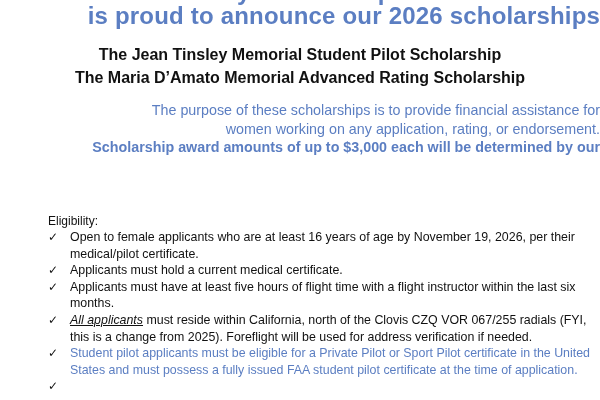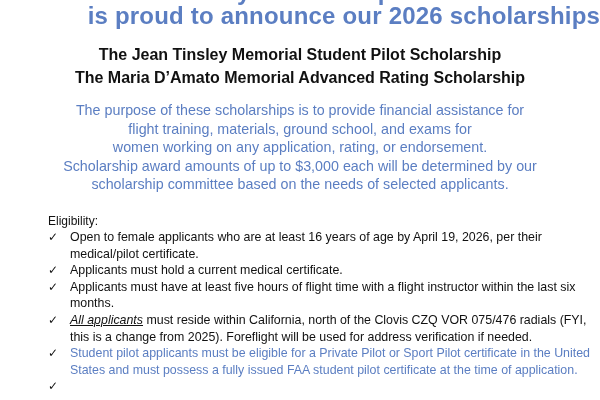--- a/index.html
+++ b/index.html
@@ -13,24 +13,24 @@
     position: absolute; left: 0; width: 600px; text-align: center;
     color: #5b7ec2; font-weight: bold; font-size: 24px; letter-spacing: 0.2px;
   }
   .heading-top { top: -22px; }
   .heading-main { top: 2px; padding-left: 48px; }
   .titles {
     position: absolute; left: 0; top: 43px; width: 600px; text-align: center;
     font-weight: bold; font-size: 16px; line-height: 23px; color: #111;
   }
   .purpose {
-    position: absolute; left: 0; top: 101px; width: 600px; text-align: center;
+    position: absolute; left: 0; top: 101px; width: 600px; text-align: right;
     color: #5b7ec2; font-size: 14.3px; line-height: 18.6px;
   }
-  .purpose .bold { font-weight: normal; }
+  .purpose .bold { font-weight: bold; }
   .elig-label {
     position: absolute; left: 48px; top: 214px; font-weight: normal; font-size: 12px;
     color: #111;
   }
   .elig-list {
     position: absolute; left: 48px; top: 229px; width: 548px; margin: 0; padding: 0;
     list-style: none; font-size: 12.4px; line-height: 16.6px; color: #111;
   }
   .elig-list li { position: relative; padding-left: 22px; margin: 0; }
   .elig-list li .check {
@@ -47,44 +47,42 @@
   <div class="heading-cut heading-top">Ninety-Nines Chapter</div>
   <div class="heading-cut heading-main">is proud to announce our 2026 scholarships:</div>
 
   <div class="titles">
     <div>The Jean Tinsley Memorial Student Pilot Scholarship</div>
     <div>The Maria D’Amato Memorial Advanced Rating Scholarship</div>
   </div>
 
   <div class="purpose">
     <div>The purpose of these scholarships is to provide financial assistance for</div>
-    <div>flight training, materials, ground school, and exams for</div>
     <div>women working on any application, rating, or endorsement.</div>
     <div class="bold">Scholarship award amounts of up to $3,000 each will be determined by our</div>
-    <div class="bold">scholarship committee based on the needs of selected applicants.</div>
   </div>
 
   <div class="elig-label">Eligibility:</div>
 
   <ul class="elig-list">
     <li>
       <span class="check">✓</span>
-      <span>Open to female applicants who are at least 16 years of age by April 19, 2026, per their medical/pilot certificate.</span>
+      <span>Open to female applicants who are at least 16 years of age by November 19, 2026, per their medical/pilot certificate.</span>
     </li>
     <li>
       <span class="check">✓</span>
       <span>Applicants must hold a current medical certificate.</span>
     </li>
     <li>
       <span class="check">✓</span>
       <span>Applicants must have at least five hours of flight time with a flight instructor within the last six months.</span>
     </li>
     <li>
       <span class="check">✓</span>
-      <span class="underline">All applicants</span><span> must reside within California, north of the Clovis CZQ VOR 075/476 radials (FYI, this is a change from 2025).  Foreflight will be used for address verification if needed.</span>
+      <span class="underline">All applicants</span><span> must reside within California, north of the Clovis CZQ VOR 067/255 radials (FYI, this is a change from 2025).  Foreflight will be used for address verification if needed.</span>
     </li>
     <li class="blue">
       <span class="check">✓</span>
       <span>Student pilot applicants must be eligible for a Private Pilot or Sport Pilot certificate in the United States and must possess a fully issued FAA student pilot certificate at the time of application.</span>
     </li>
     <li>
       <span class="check">✓</span>
     </li>
   </ul>
 

